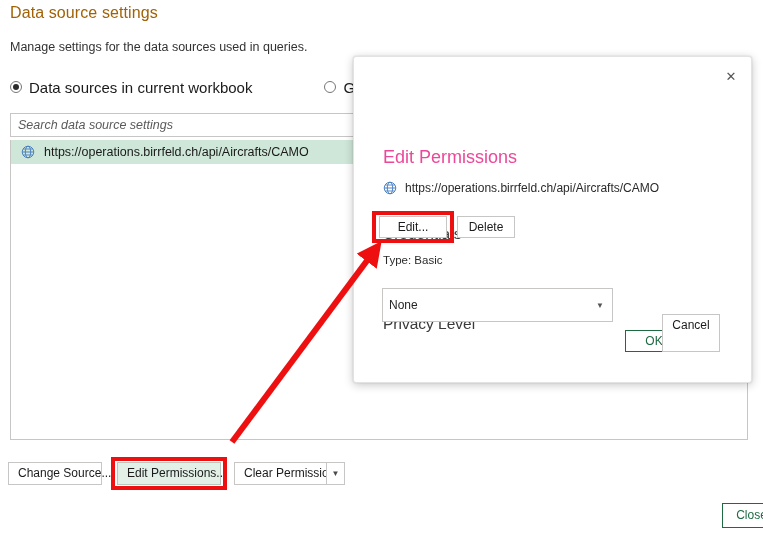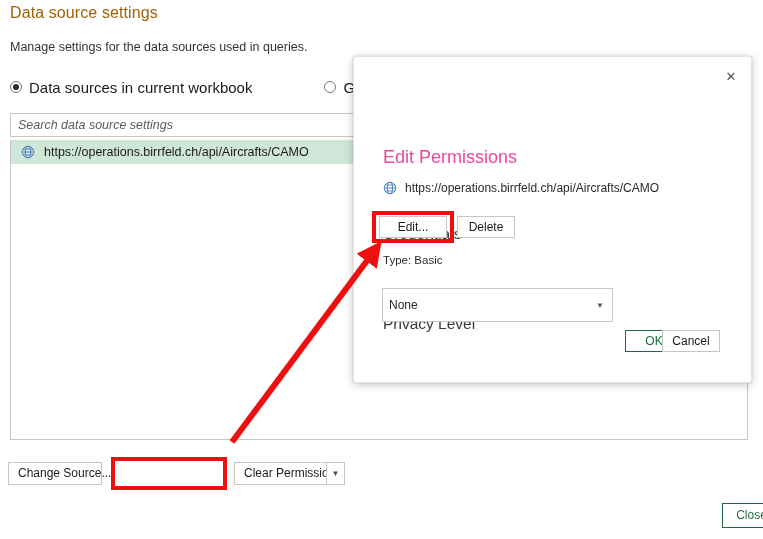--- a/index.html
+++ b/index.html
@@ -310,23 +310,23 @@
     left: 589px;
     top: 330px;
     width: 58px;
     height: 22px;
     line-height: 20px;
     color: #1f6b43;
   }
   #dialog-cancel-btn {
     position: absolute;
     left: 662px;
-    top: 330px;
+    top: 314px;
     width: 58px;
-    height: 22px;
+    height: 38px;
     line-height: 20px;
   }
 </style>
 </head>
 <body>
 
 <div id="root">
 
   <div class="page-title">Data source settings</div>
   <div class="page-subtitle">Manage settings for the data sources used in queries.</div>
@@ -352,20 +352,21 @@
         <line x1="1.4" y1="8" x2="14.6" y2="8" stroke="#4a7fc1" stroke-width="1.1"></line>
         <line x1="2.4" y1="4.6" x2="13.6" y2="4.6" stroke="#4a7fc1" stroke-width="1"></line>
         <line x1="2.4" y1="11.4" x2="13.6" y2="11.4" stroke="#4a7fc1" stroke-width="1"></line>
       </svg>
       <span>https://operations.birrfeld.ch/api/Aircrafts/CAMO</span>
     </div>
   </div>
 
   <div class="btn" id="change-source-btn">Change Source...</div>
 
+  <div class="btn hovered" id="edit-permissions-btn">Edit Permissions...</div>
 
   <div class="btn" id="clear-permissions-btn">Clear Permissions</div>
 
   <div class="btn" id="clear-permissions-caret">
     <span class="caret-glyph">▼</span>
   </div>
 
   <div class="btn primary-outline" id="close-btn">Close</div>
 
   <div class="dialog">

